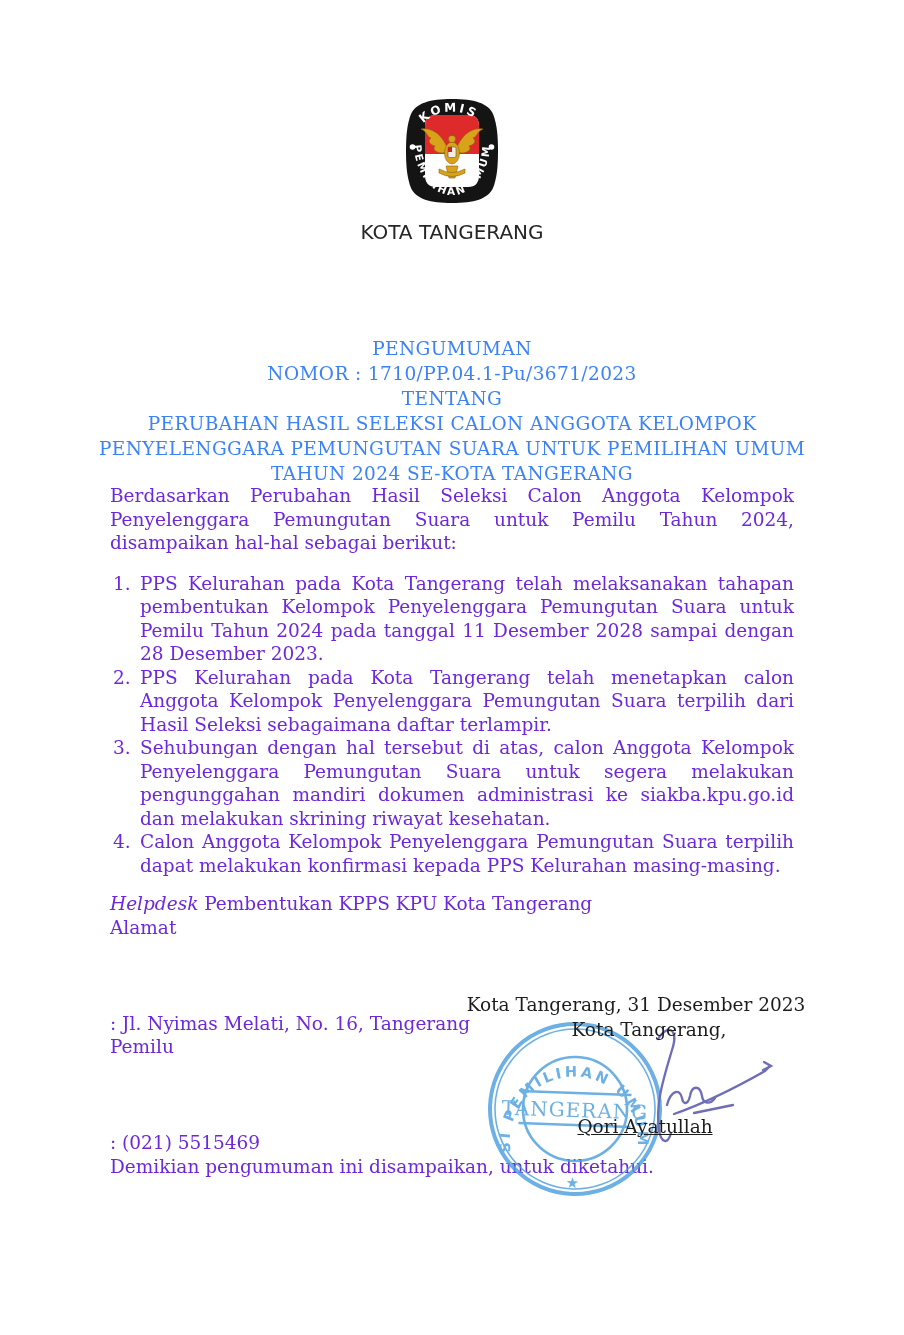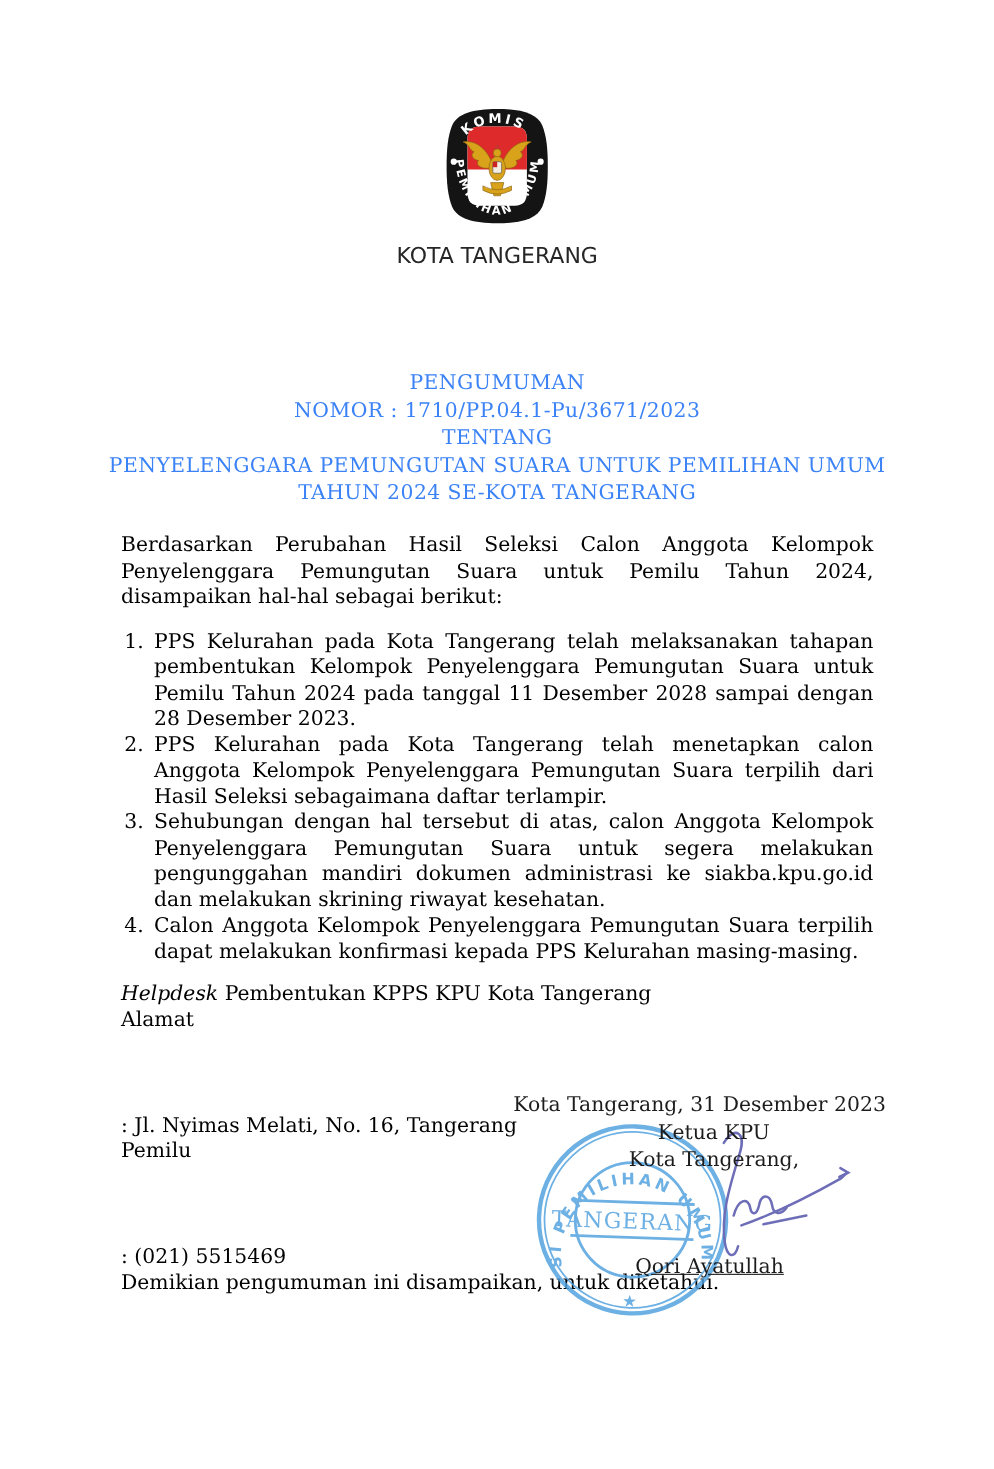--- a/index.html
+++ b/index.html
@@ -30,21 +30,21 @@
     text-align:center;
     font-size:18.5px; line-height:25px;
     letter-spacing:0.4px;
     color:#3b82f6;
   }
 
   
   .content {
     position:absolute; top:484px; left:110px; width:684px;
     font-size:18.5px; line-height:23.5px;
-    color:#000000;
+    color:#6d28d9;
   }
   .intro { text-align:justify; margin:0 0 17px 0; }
   .num-list { margin:0; }
   .num-item { display:flex; }
   .num-item .num { flex:0 0 30px; padding-left:3px; box-sizing:border-box; }
   .num-item .item-text { flex:1; text-align:justify; }
 
   .helpdesk { margin-top:15px; }
   .hd-title { margin:0; }
   .hd-title .it { font-style:italic; }
@@ -115,20 +115,21 @@
   </div>
   <div class="org-lines">
     <div>KOTA TANGERANG</div>
   </div>
 </div>
 
 <div class="title-block">
   <div>PENGUMUMAN</div>
   <div>NOMOR : 1710/PP.04.1-Pu/3671/2023</div>
   <div>TENTANG</div>
+  <div>PERUBAHAN HASIL SELEKSI CALON ANGGOTA KELOMPOK</div>
   <div>PENYELENGGARA PEMUNGUTAN SUARA UNTUK PEMILIHAN UMUM</div>
   <div>TAHUN 2024  SE-KOTA TANGERANG</div>
 </div>
 
 <div class="content">
   <p class="intro">Berdasarkan Perubahan Hasil Seleksi Calon Anggota Kelompok Penyelenggara Pemungutan Suara untuk Pemilu Tahun 2024, disampaikan hal-hal sebagai berikut:</p>
 
   <div class="num-list">
     <div class="num-item">
       <span class="num">1.</span>
@@ -184,16 +185,15 @@
     <g fill="none" stroke="#6e6eb8" stroke-width="2.3" stroke-linecap="round">
       <path d="M 200,47 C 210,31 221,37 214,58 C 206,85 197,112 201,138 C 203,151 210,153 213,141"></path>
       <path d="M 209,113 C 213,98 222,96 224,106 C 225,113 230,113 232,104 C 234,93 242,93 244,104 C 245,112 252,113 257,106"></path>
       <path d="M 216,122 C 250,110 284,92 307,79 L 312,74"></path>
       <path d="M 306,70 L 313,74 L 305,78"></path>
       <path d="M 236,121 L 275,113"></path>
     </g>
   </svg>
 
   <div class="sig-line">Kota Tangerang, 31 Desember 2023</div>
-  <div class="sig-line sig-offset">Ketua KPU</div>
   <div class="sig-line sig-offset">Kota Tangerang,</div>
   <div class="sig-name">Qori Ayatullah</div>
 </div>
 
 </body></html>

